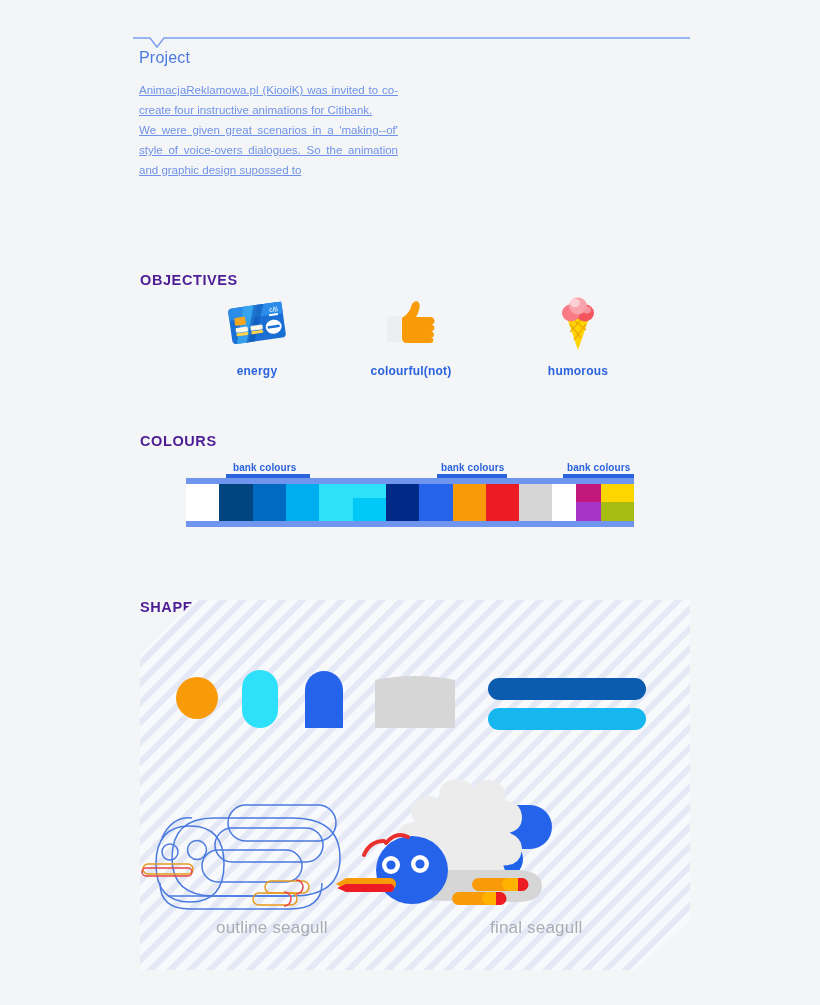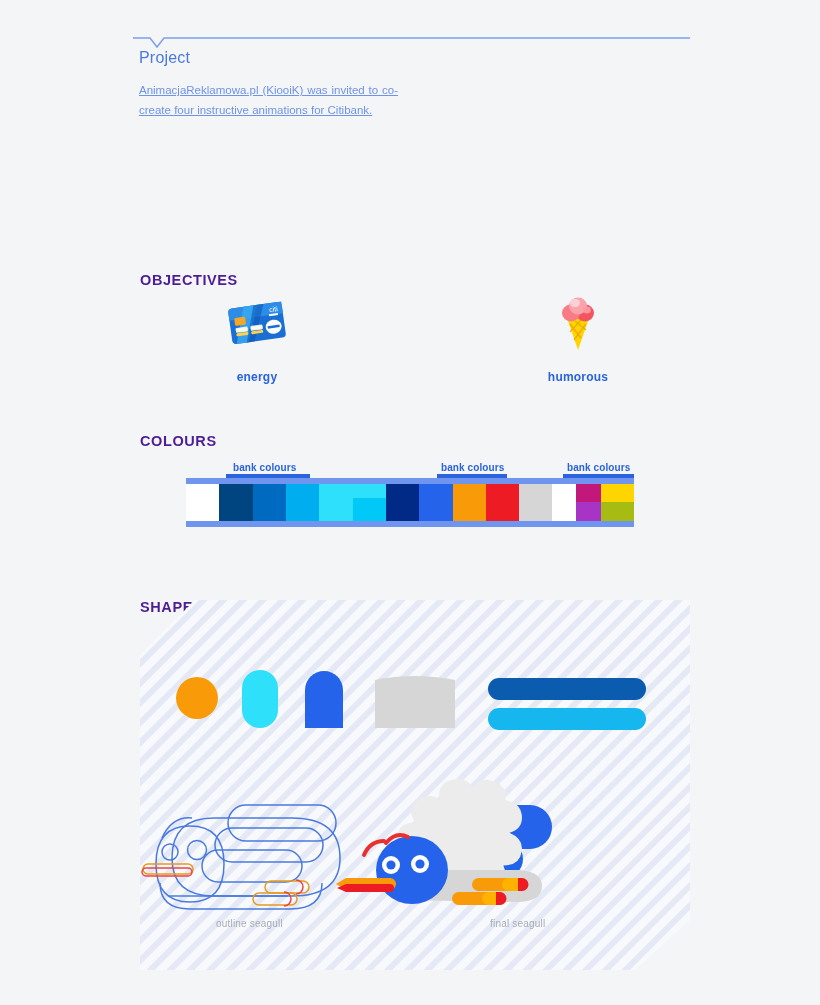--- a/index.html
+++ b/index.html
@@ -35,21 +35,21 @@
   }
   #h-objectives{left:140px;top:248px;}
   #h-colours{left:140px;top:409px;}
   #h-shapes{left:140px;top:575px;}
 
   
   .obj{position:absolute;top:290px;width:120px;text-align:center;}
   .obj .ico{height:66px;display:flex;align-items:center;justify-content:center;}
   .obj .ico svg{display:block;}
   .obj .cap{
-    margin-top:14px;font-size:12px;color:#2a63dd;font-weight:bold;letter-spacing:.2px;
+    margin-top:8px;font-size:12px;color:#2a63dd;font-weight:bold;letter-spacing:.2px;
   }
   #obj-0{left:197px;}
   #obj-1{left:351px;}
   #obj-2{left:518px;}
 
   
   .palette{position:absolute;left:186px;top:478px;width:448px;height:49px;}
   .pal-band{position:absolute;left:0;width:448px;height:6px;background:#6f95ef;}
   .pal-band.top{top:0;}
   .pal-band.bot{top:43px;}
@@ -57,40 +57,41 @@
   .sw{height:37px;position:relative;overflow:hidden;}
   .sw .q{position:absolute;}
   .bank-tag{position:absolute;font-size:10px;font-weight:bold;color:#2a63dd;
     letter-spacing:.1px;white-space:nowrap;}
   .bank-bar{position:absolute;height:4px;background:#2a63dd;top:474px;}
 
   
   .shapes-panel{position:absolute;left:140px;top:600px;width:550px;height:370px;}
   .shapes-panel svg{display:block;}
   .cap-s{
-    position:absolute;font-size:10px;color:#a9adb4;letter-spacing:.2px;
+    position:absolute;font-size:17px;color:#a9adb4;letter-spacing:.2px;
   }
   #cap-outline{left:76px;top:918px;}
   #cap-final{left:488px;top:918px;}
 </style>
 </head>
 <body>
 
 <div class="page">
 
   <div class="rule-wrap">
     <svg width="557" height="14" viewBox="0 0 557 14">
       <path d="M0 2 H17 L24 11 L31 2 H557" fill="none" stroke="#7a9ef0" stroke-width="1.4"></path>
     </svg>
   </div>
 
   <div class="project-title">Project</div>
 
   <div class="col col-left">
     <p>AnimacjaReklamowa.pl (KiooiK) was invited to co-create four instructive animations for Citibank.</p>
+    <p>We were given great scenarios in a 'making--of' style of voice-overs dialogues. So the animation and graphic design supossed to</p>
   </div>
 
   <div class="sect-h" id="h-objectives">OBJECTIVES</div>
 
   <div class="obj" id="obj-0">
     <div class="ico">
       <svg width="62" height="48" viewBox="0 0 62 48">
         <g transform="rotate(-8 31 24)">
           <rect x="4" y="6" width="54" height="36" rx="4" fill="#1a6fd4"></rect>
           <path d="M4 10a4 4 0 0 1 4-4h50v12H4z" fill="#2b8de8"></path>
@@ -106,20 +107,34 @@
           <ellipse cx="47" cy="30" rx="8" ry="7" fill="#ffffff"></ellipse>
           <rect x="41" y="28.6" width="12" height="2.6" fill="#1a6fd4"></rect>
           <text x="45" y="15" font-family="Liberation Sans, sans-serif" font-size="7" fill="#ffffff">citi</text>
           <rect x="44" y="17" width="9" height="2" fill="#ffffff"></rect>
         </g>
       </svg>
     </div>
     <div class="cap">energy</div>
   </div>
 
+  <div class="obj" id="obj-1">
+    <div class="ico">
+      <svg width="52" height="50" viewBox="0 0 52 50">
+        <rect x="2" y="18" width="14" height="26" rx="2" fill="#eceef0"></rect>
+        <path d="M17 20 C17 20 24 16 26 9 C27.5 3 32 2 34 5 C36 8 33 16 31 19 L45 19
+                 C48 19 49.6 21 49.6 23 C49.6 25 48 26.6 46 26.6
+                 C48 26.6 49.4 28.2 49.4 30 C49.4 31.8 48 33.4 46 33.4
+                 C47.8 33.4 49 34.8 49 36.5 C49 38.2 47.7 39.6 46 39.6
+                 C47.4 39.6 48.4 40.8 48.4 42.2 C48.4 43.8 47.2 45 45.4 45 L22 45
+                 C19 45 17 43 17 40 Z" fill="#f99b08"></path>
+      </svg>
+    </div>
+    <div class="cap">colourful(not)</div>
+  </div>
 
   <div class="obj" id="obj-2">
     <div class="ico">
       <svg width="44" height="58" viewBox="0 0 44 58">
         <path d="M11 24 L33 24 L22 56 Z" fill="#ffd400"></path>
         <g stroke="#e8a100" stroke-width="1.3" opacity=".8">
           <path d="M14 30 L25 44"></path>
             <path d="M19 27 L30 36"></path>
           <path d="M30 30 L18 46"></path>
             <path d="M25 26 L14 38"></path>

